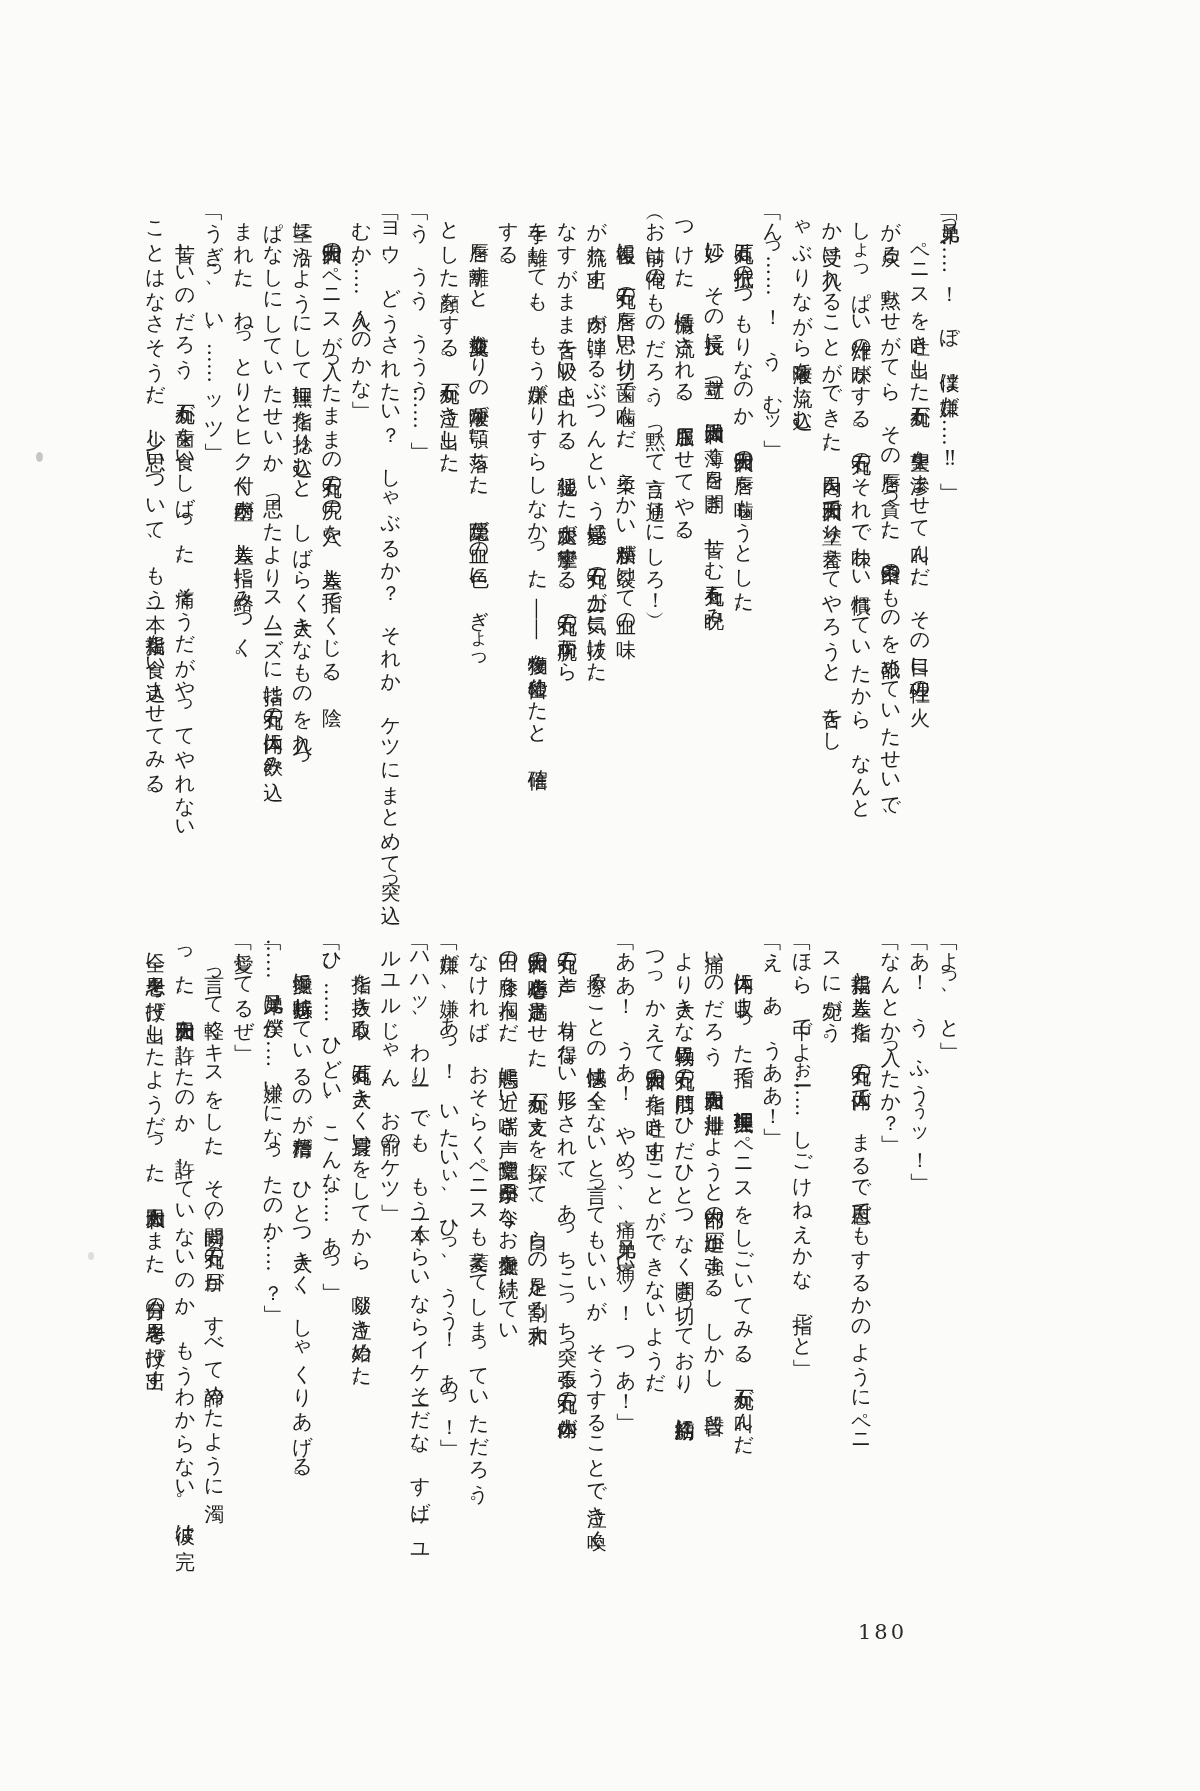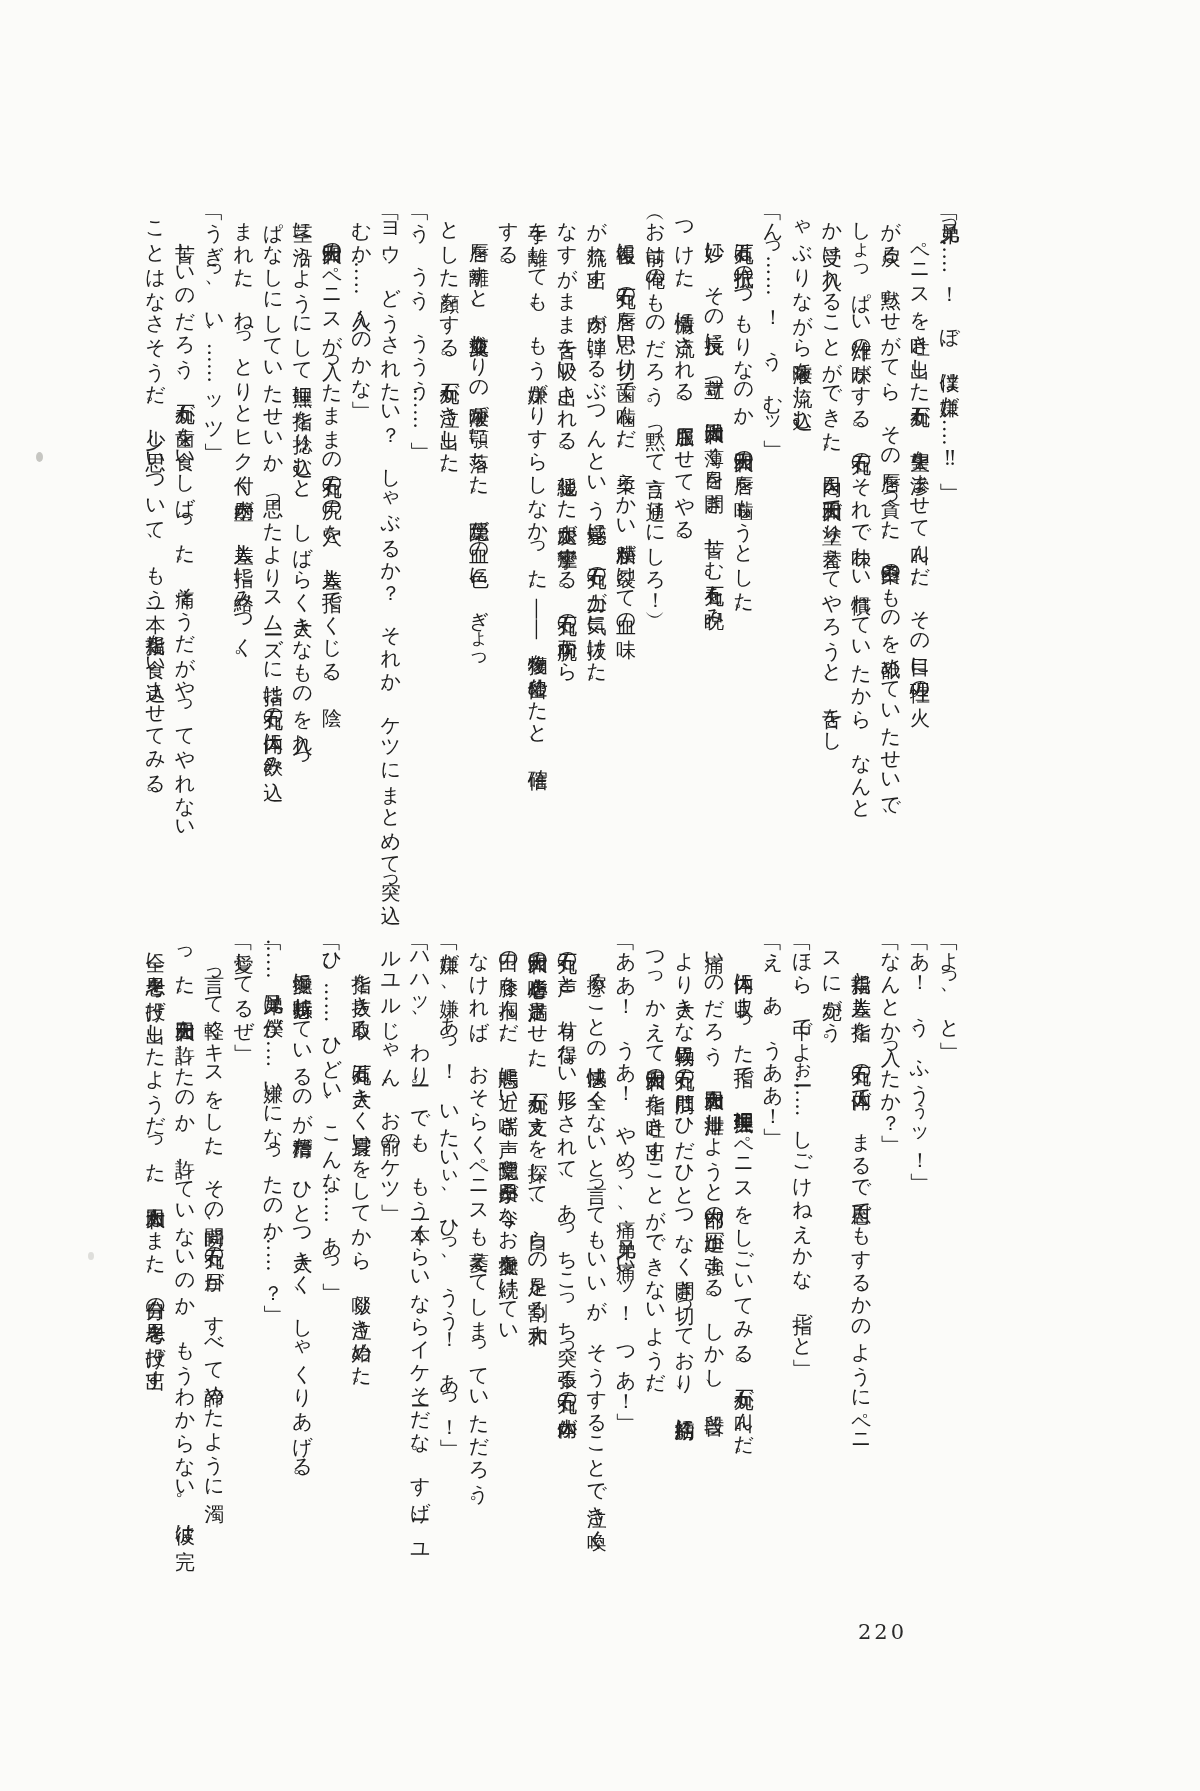--- a/index.html
+++ b/index.html
@@ -107,17 +107,17 @@
       <div class="tline">　指を抜き取る。石丸は大きく身震いをしてから、啜り泣き始めた。</div>
       <div class="tline">「ひ、……ひどい、こんな……あっ」</div>
       <div class="tline">　愛撫に時折感じているのが滑稽だ。ひとつ大きく、しゃくりあげる。</div>
       <div class="tline">「……兄弟は僕が……嫌いになったのか……？」</div>
       <div class="tline">「愛してるぜ」</div>
       <div class="tline">　言って軽くキスをした。その瞬間、石丸の目が、すべて諦めたように濁</div>
       <div class="tline">った。大和田を許したのか、許していないのか、もうわからない。彼は完</div>
       <div class="tline">全に思考を投げ出したようだった。大和田もまた、自分の思考を投げ出す</div>
     </div>
 
-  <div class="page-number">220</div>
+  <div class="page-number">180</div>
 
   <div class="artifact artifact-1"></div>
   <div class="artifact artifact-2"></div>
 </div>
 
 </body></html>

